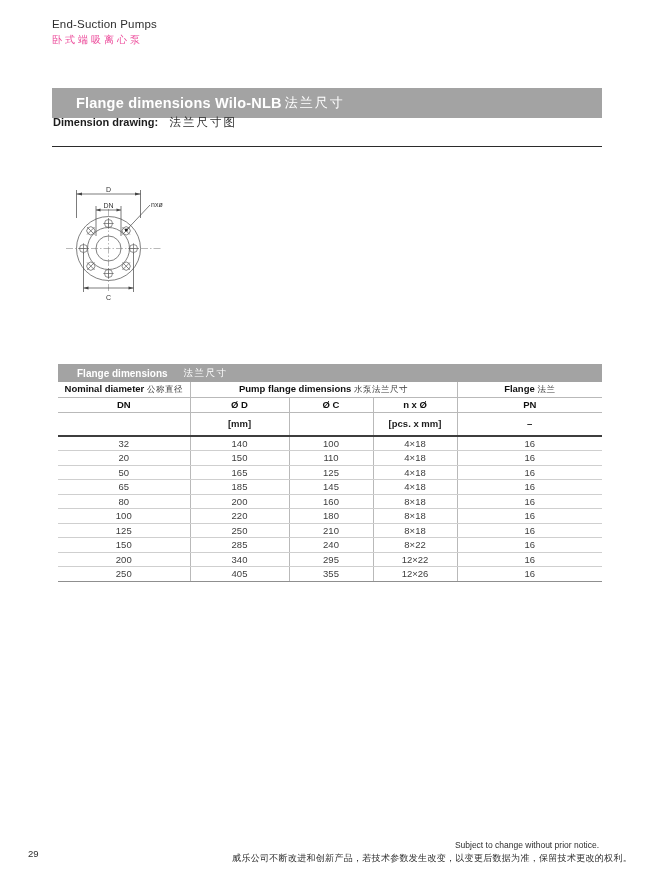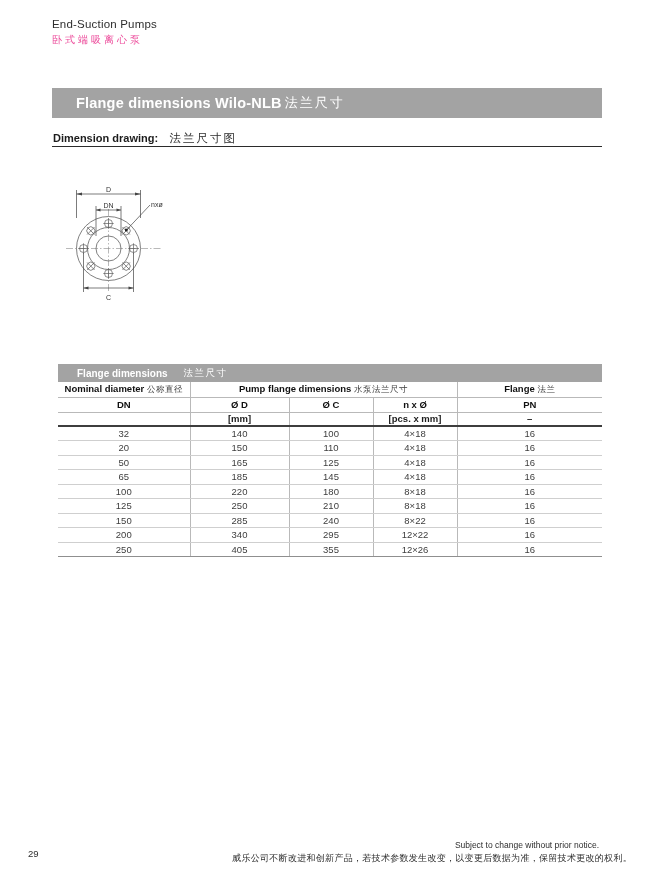--- a/index.html
+++ b/index.html
@@ -7,37 +7,37 @@
   body { background:#ffffff; font-family:"Liberation Sans",sans-serif; position:relative; color:#333; overflow:hidden; }
 
   .doc-header { position:absolute; left:52px; top:18px; }
   .doc-header .en { font-size:11.5px; color:#2e2e2e; letter-spacing:0.2px; }
   .doc-header .zh { font-size:10px; font-family:"DejaVu Serif",serif; color:#ec4899; letter-spacing:3px; margin-top:3px; }
 
   .banner { position:absolute; left:52px; top:88px; width:550px; height:30px; background:#a3a3a3; display:flex; align-items:center; padding-left:24px; }
   .banner .en { color:#fff; font-weight:bold; font-size:14.5px; letter-spacing:0.2px; }
   .banner .zh { color:#fff; font-size:13px; font-family:"DejaVu Serif",serif; letter-spacing:2px; margin-left:3px; }
 
-  .dim-label { position:absolute; left:53px; top:128px; white-space:nowrap; }
+  .dim-label { position:absolute; left:53px; top:112px; white-space:nowrap; }
   .dim-label .en { font-weight:bold; font-size:11px; color:#1c1c1c; }
   .dim-label .zh { font-size:11.5px; font-family:"DejaVu Serif",serif; color:#2e2e2e; letter-spacing:2px; margin-left:7px; }
   .rule { position:absolute; left:52px; top:146px; width:550px; height:0; border-top:1.2px solid #2b2b2b; }
 
   .drawing { position:absolute; left:60px; top:180px; width:120px; height:125px; }
   .drawing svg text { font-family:"Liberation Sans",sans-serif; font-size:7px; fill:#333; }
 
   .tblwrap { position:absolute; left:58px; top:364px; width:544px; }
   .tbl-title { height:18px; background:#a3a3a3; color:#fff; display:flex; align-items:center; padding-left:19px; }
   .tbl-title .en { font-weight:bold; font-size:10px; }
   .tbl-title .zh { font-size:9.5px; margin-left:16px; letter-spacing:1.5px; }
   table { border-collapse:collapse; width:544px; table-layout:fixed; }
   th, td { text-align:center; vertical-align:middle; padding:0; font-family:"Liberation Sans",sans-serif; }
   thead th { height:15px; font-size:9.5px; color:#111; border-bottom:1px solid #b9b9b9; }
   thead th .zh { font-weight:normal; font-size:8.5px; color:#3c3c3c; letter-spacing:0.5px; }
-  thead tr.units td { height:14px; font-size:9.5px; font-weight:bold; color:#1c1c1c; border-bottom:2px solid #3d3d3d; }
+  thead tr.units td { height:24px; font-size:9.5px; font-weight:bold; color:#1c1c1c; border-bottom:2px solid #3d3d3d; }
   tbody td { height:14.5px; font-size:9.5px; color:#3d3d3d; border-bottom:1px solid #cfcfcf; }
   tbody tr:last-child td { border-bottom:1.4px solid #8f8f8f; }
   .vl { border-right:1px solid #b9b9b9; }
 
   .footer-page { position:absolute; left:28px; top:848px; font-size:9.5px; color:#2e2e2e; }
   .footer-notice { position:absolute; right:22px; top:840px; text-align:right;margin-left:27px; }
   .footer-notice .en { font-size:8.5px; color:#2e2e2e; padding-right:33px; }
   .footer-notice .zh { font-size:9px; color:#2e2e2e; margin-top:2px; letter-spacing:0.3px; }
 </style>
 </head>
@@ -212,20 +212,27 @@
           <td>16</td>
         </tr>
         <tr>
           <td class="vl">65</td>
           <td class="vl">185</td>
           <td class="vl">145</td>
           <td class="vl">4×18</td>
           <td>16</td>
         </tr>
         <tr>
+          <td class="vl">80</td>
+          <td class="vl">200</td>
+          <td class="vl">160</td>
+          <td class="vl">8×18</td>
+          <td>16</td>
+        </tr>
+        <tr>
           <td class="vl">100</td>
           <td class="vl">220</td>
           <td class="vl">180</td>
           <td class="vl">8×18</td>
           <td>16</td>
         </tr>
         <tr>
           <td class="vl">125</td>
           <td class="vl">250</td>
           <td class="vl">210</td>

